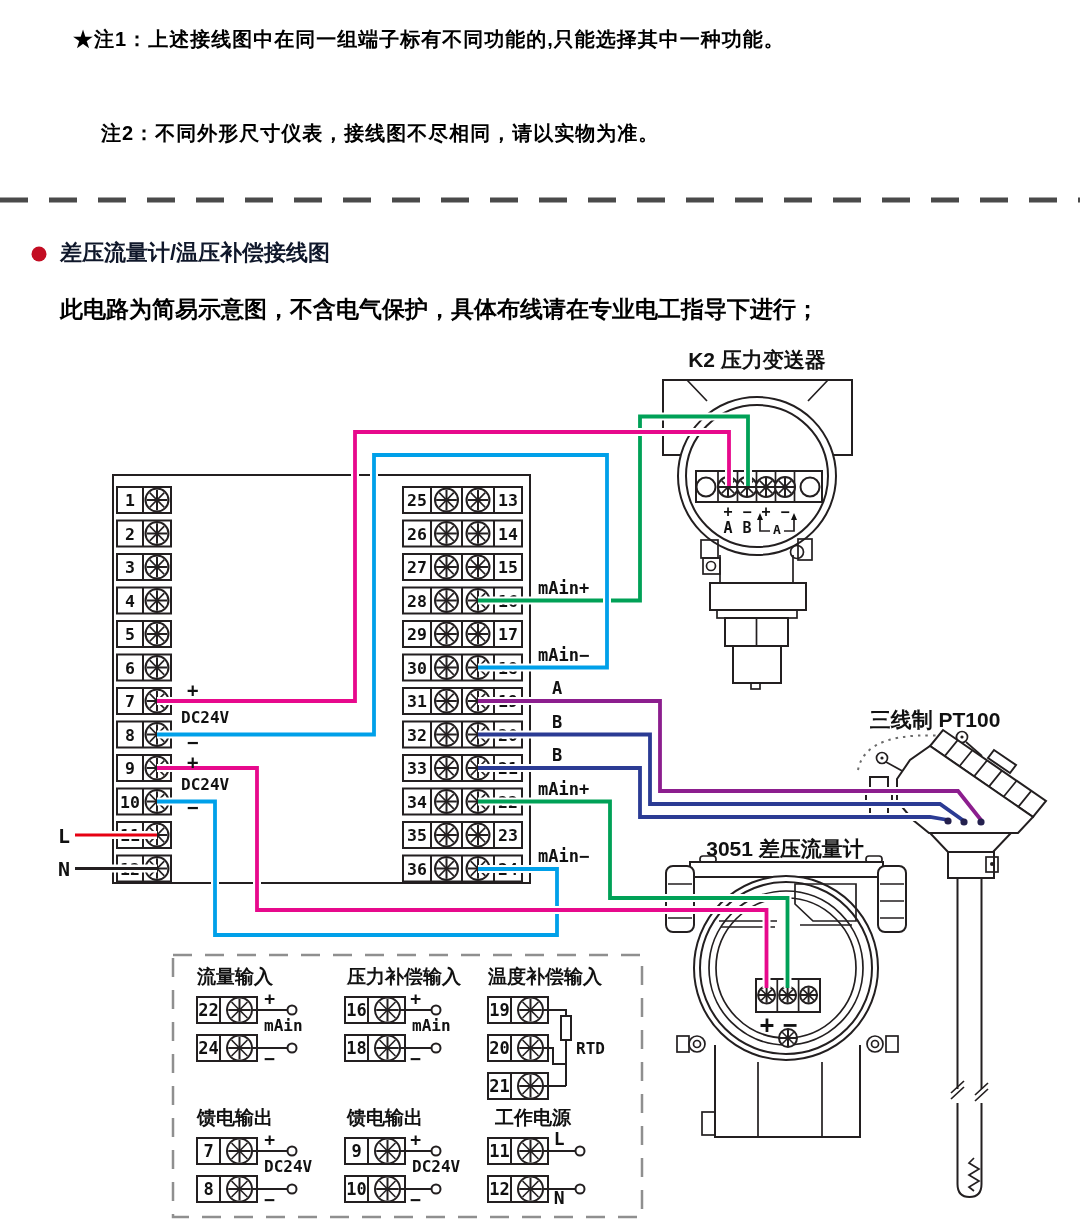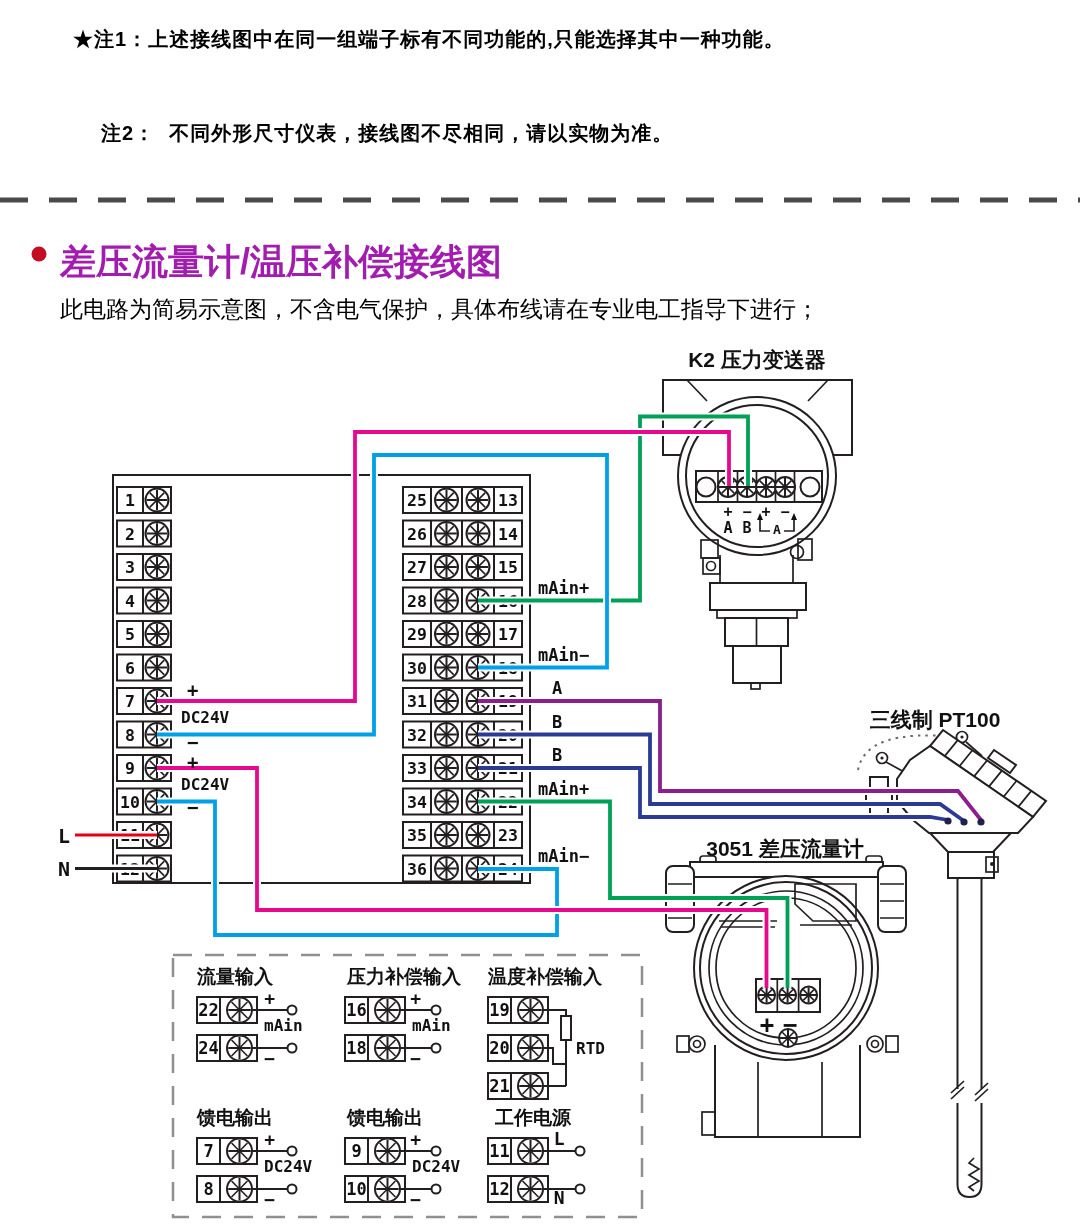--- a/index.html
+++ b/index.html
@@ -6,22 +6,22 @@
   .page{position:relative;width:1080px;height:1232px;background:#fff;overflow:hidden;
         font-family:"Liberation Sans",sans-serif;}
   .page svg{position:absolute;left:0;top:0;}
   .cjk{font-family:"Liberation Sans",sans-serif;font-weight:700;}
   .tech{font-family:"DejaVu Sans Mono",monospace;font-weight:700;}
   svg text{fill:#111;}
   .ln{fill:none;stroke:#231f20;stroke-width:2;}
   .lnf{fill:#fff;stroke:#231f20;stroke-width:2;}
   .thin{stroke-width:1.7;}
   .note{position:absolute;color:#000;font-weight:700;font-size:20px;letter-spacing:1px;white-space:nowrap;}
-  .title-row{position:absolute;left:60px;top:238px;font-size:36px;font-weight:700;color:#a21caf;white-space:nowrap;}
-  .subtitle{position:absolute;left:60px;top:294px;font-size:23px;font-weight:400;color:#000;white-space:nowrap;}
+  .title-row{position:absolute;left:60px;top:238px;font-size:22px;font-weight:700;color:#0f172a;white-space:nowrap;}
+  .subtitle{position:absolute;left:60px;top:294px;font-size:23px;font-weight:700;color:#000;white-space:nowrap;}
 </style>
 </head>
 <body>
 
 <div class="page">
 
   <svg width="1080" height="1232" viewBox="0 0 1080 1232">
 
     <line x1="0" y1="200" x2="1080" y2="200" stroke="#4a4a4a" stroke-width="5" stroke-dasharray="28 21"></line>
 
@@ -856,18 +856,18 @@
 
       <text class="tech" font-size="20" text-anchor="middle" x="64" y="843">L</text>
       <text class="tech" font-size="20" text-anchor="middle" x="64" y="876">N</text>
     </g>
   </svg>
 
   <div class="note" style="left:73px;top:26px;">
     <span>★注1：</span><span>上述接线图中在同一组端子标有不同功能的,只能选择其中一种功能。</span>
   </div>
   <div class="note" style="left:101px;top:120px;">
-    <span>注2：</span><span style="margin-left:14px">不同外形尺寸仪表，接线图不尽相同，请以实物为准。</span>
+    <span>注2：</span><span style="">不同外形尺寸仪表，接线图不尽相同，请以实物为准。</span>
   </div>
 
   <div class="title-row">差压流量计/温压补偿接线图</div>
   <div class="subtitle">此电路为简易示意图，不含电气保护，具体布线请在专业电工指导下进行；</div>
 </div>
 
 </body></html>

